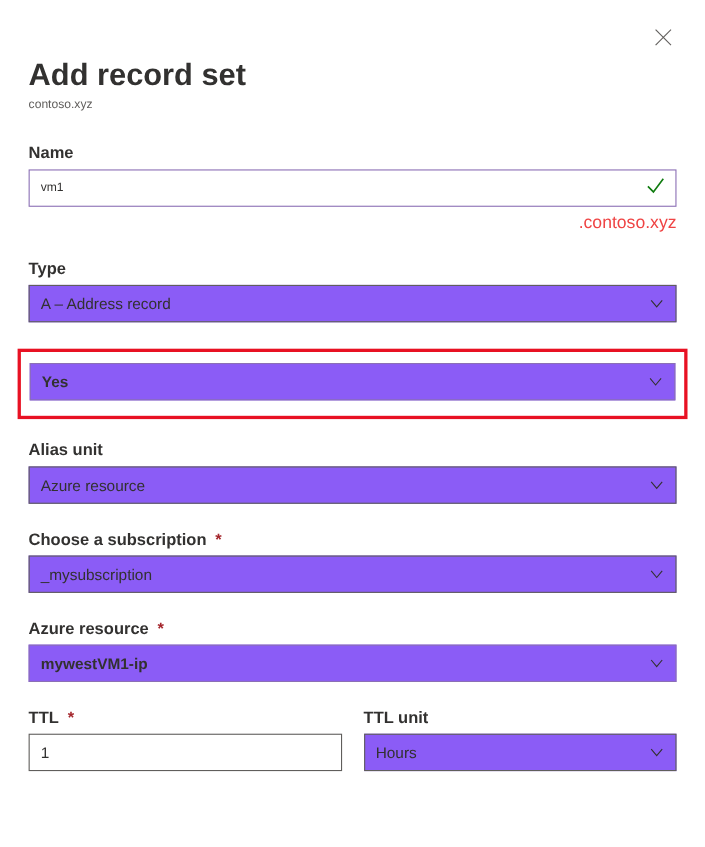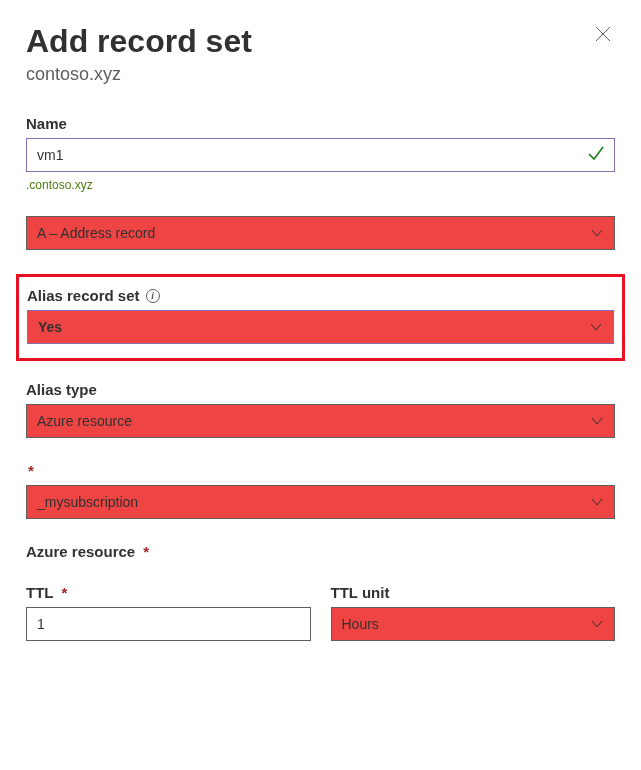--- a/index.html
+++ b/index.html
@@ -15,35 +15,36 @@
       padding: 22px 26px;
       color: #323130;
     }
     .header {
       display: flex;
       justify-content: space-between;
       align-items: flex-start;
       margin-bottom: 4px;
     }
     .title {
-      font-size: 32px;
+      font-size: 28px;
       font-weight: 600;
       color: #323130;
       line-height: 1.2;
+      margin-top: 29px;
     }
     .close-btn {
       cursor: pointer;
       padding: 4px;
       color: #605e5c;
       display: flex;
       align-items: center;
       justify-content: center;
     }
     .subtitle {
-      font-size: 18px;
+      font-size: 11px;
       color: #605e5c;
       margin-bottom: 30px;
     }
     .field {
       margin-bottom: 24px;
     }
     .field-label {
       font-size: 15px;
       color: #323130;
       margin-bottom: 6px;
@@ -67,53 +68,53 @@
       font-size: 10px;
       color: #605e5c;
       font-style: italic;
       font-family: Georgia, serif;
     }
     .text-input {
       width: 100%;
       height: 34px;
       border: 1px solid #8b6fb5;
       padding: 0 36px 0 10px;
-      font-size: 14px;
+      font-size: 11px;
       color: #323130;
       font-family: inherit;
       outline: none;
     }
     .input-wrap {
       position: relative;
     }
     .check-icon {
       position: absolute;
       right: 10px;
       top: 50%;
       transform: translateY(-50%);
       color: #107c10;
     }
     .suffix {
-      text-align: left;
-      font-size: 12px;
-      color: #4d7c0f;
+      text-align: right;
+      font-size: 16px;
+      color: #ef4444;
       margin-top: 6px;
     }
     .select {
       width: 100%;
       height: 34px;
       border: 1px solid #605e5c;
       padding: 12px 10px;
       font-size: 14px;
       color: #323130;
       display: flex;
       align-items: center;
       justify-content: space-between;
       cursor: pointer;
-      background: #ef4444;
+      background: #8b5cf6;
     }
     .select.purple {
       border-color: #8b6fb5;
       font-weight: bold;
     }
     .chevron {
       flex-shrink: 0;
     }
     .highlight-box {
       border: 3px solid #e81123;
@@ -165,69 +166,73 @@
     <span class="check-icon">
       <svg width="18" height="18" viewBox="0 0 18 18" fill="none" stroke="currentColor" stroke-width="1.5">
         <polyline points="2,10 7,15 16,3"></polyline>
       </svg>
     </span>
   </div>
   <div class="suffix">.contoso.xyz</div>
 </div>
 
 <div class="field">
+  <div class="field-label">Type</div>
   <div class="select">
     <span>A – Address record</span>
     <svg class="chevron" width="14" height="14" viewBox="0 0 14 14" fill="none" stroke="#323130" stroke-width="1">
       <polyline points="2,4 7,10 12,4"></polyline>
     </svg>
   </div>
 </div>
 
 <div class="highlight-box">
   <div class="field">
-    <div class="field-label">
-      <span>Alias record set</span>
-      <span class="info-icon">i</span>
-    </div>
     <div class="select purple">
       <span>Yes</span>
       <svg class="chevron" width="14" height="14" viewBox="0 0 14 14" fill="none" stroke="#323130" stroke-width="1">
         <polyline points="2,4 7,10 12,4"></polyline>
       </svg>
     </div>
   </div>
 </div>
 
 <div class="field">
-  <div class="field-label">Alias type</div>
+  <div class="field-label">Alias unit</div>
   <div class="select">
     <span>Azure resource</span>
     <svg class="chevron" width="14" height="14" viewBox="0 0 14 14" fill="none" stroke="#323130" stroke-width="1">
       <polyline points="2,4 7,10 12,4"></polyline>
     </svg>
   </div>
 </div>
 
 <div class="field">
   <div class="field-label">
+    <span>Choose a subscription</span>
       <span class="required">*</span>
   </div>
   <div class="select">
     <span>_mysubscription</span>
     <svg class="chevron" width="14" height="14" viewBox="0 0 14 14" fill="none" stroke="#323130" stroke-width="1">
       <polyline points="2,4 7,10 12,4"></polyline>
     </svg>
   </div>
 </div>
 
 <div class="field">
   <div class="field-label">
     <span>Azure resource</span>
       <span class="required">*</span>
+  </div>
+  <div class="select purple">
+    <span>mywestVM1-ip</span>
+    <svg class="chevron" width="14" height="14" viewBox="0 0 14 14" fill="none" stroke="#323130" stroke-width="1">
+      <polyline points="2,4 7,10 12,4"></polyline>
+    </svg>
   </div>
 </div>
 
 <div class="row">
   <div class="field">
     <div class="field-label">
       <span>TTL</span>
         <span class="required">*</span>
     </div>
     <input type="text" class="ttl-input" value="1" style="">

